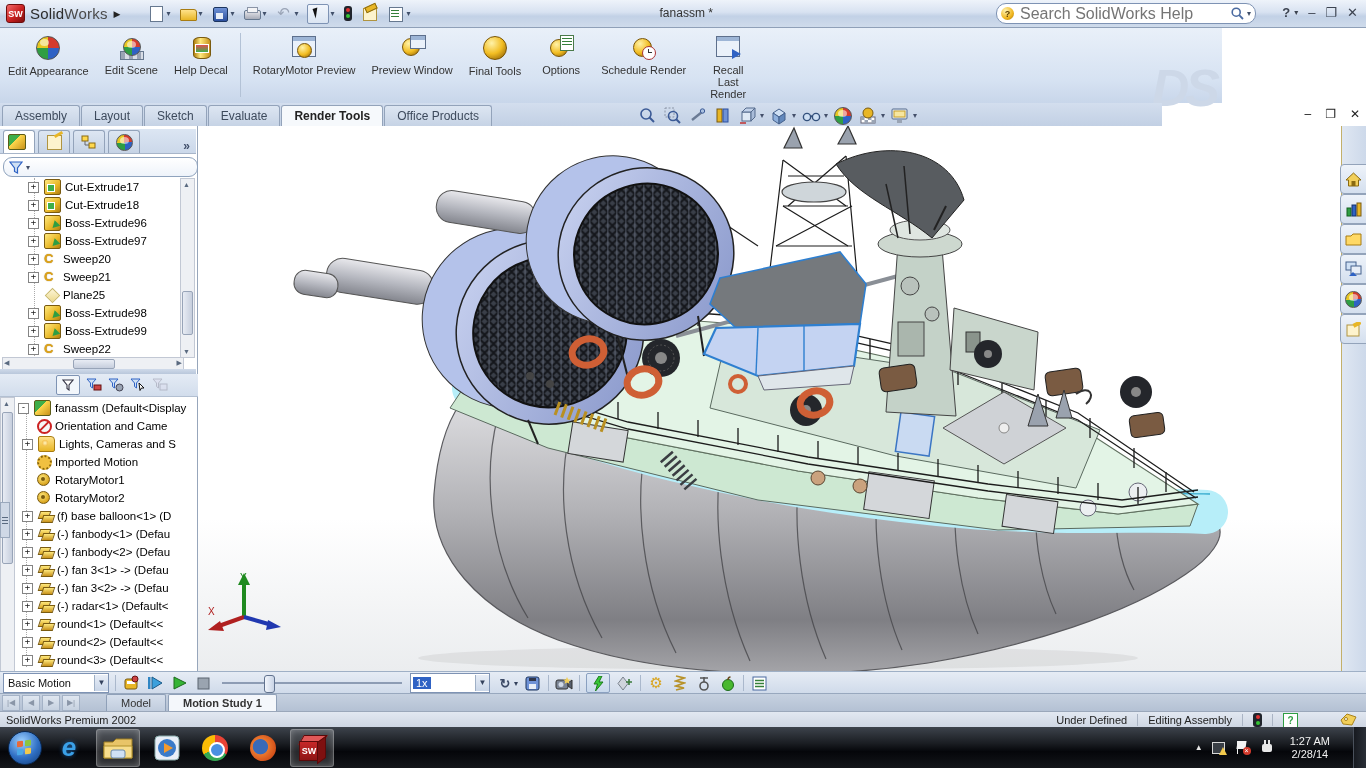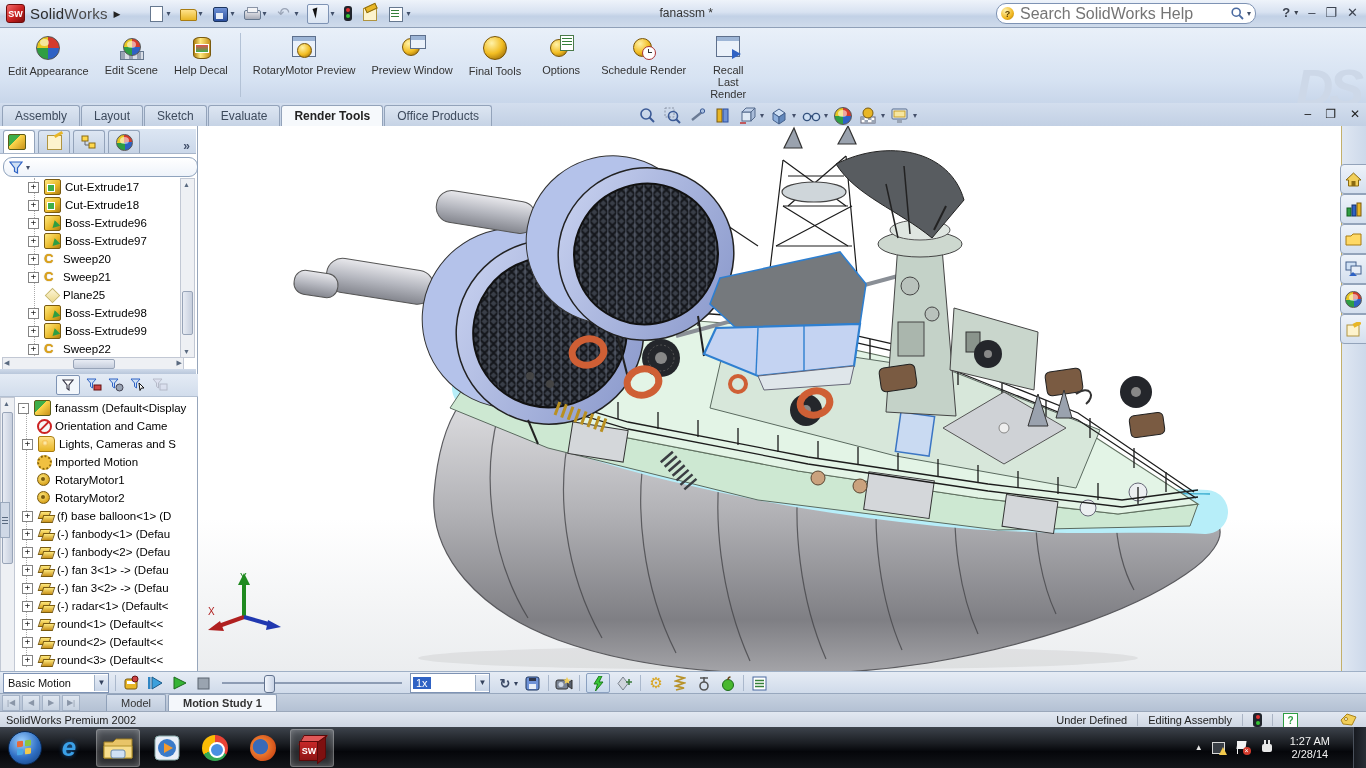--- a/index.html
+++ b/index.html
@@ -23,21 +23,21 @@
     border-radius:10px;background:#fff;display:flex;align-items:center;padding:0 4px;}
   .searchbox input{border:none;outline:none;flex:1;font-size:16px;color:#777;background:transparent;
     font-family:"Liberation Sans",sans-serif;}
   .helpball{width:13px;height:13px;border-radius:50%;margin-right:4px;flex:none;
     background:radial-gradient(circle at 35% 30%,#fff3b0,#f0b51c 60%,#9a6a08);
     color:#5d3f02;font-size:9px;font-weight:bold;display:flex;align-items:center;justify-content:center;}
   .winbtns{position:absolute;right:8px;top:5px;display:flex;gap:10px;font-size:13px;color:#3c4350;}
   .winbtns span{cursor:default;}
 
   
-  #ribbon{left:0;top:28px;width:1366px;height:75px;
+  #ribbon{left:0;top:28px;width:1222px;height:75px;
     background:linear-gradient(#e9f0f9,#d6e2f2 70%,#c8d6ea);}
   .rbtn{position:relative;float:left;margin:4px 2px 0 2px;padding:2px 6px;text-align:center;
     font-size:11px;color:#333;line-height:12px;min-width:48px;}
   .rico{width:26px;height:26px;margin:1px auto 3px;position:relative;}
   .goldball{width:22px;height:22px;border-radius:50%;margin:2px auto;
     background:radial-gradient(circle at 35% 28%,#fff2a8,#f2bd22 50%,#8a5c05 95%);
     border:1px solid #7a5505;}
   .ball4{width:22px;height:22px;border-radius:50%;margin:2px auto;position:relative;overflow:hidden;
     background:conic-gradient(#d43b2d 0 90deg,#2f62c4 0 180deg,#2f9e43 0 270deg,#e8c722 0 360deg);
     border:1px solid #555;}
@@ -46,21 +46,21 @@
   .winframe{position:absolute;left:1px;top:1px;width:22px;height:19px;background:#eaf1fa;
     border:1px solid #5d6f8c;}
   .winframe:before{content:"";position:absolute;left:0;top:0;right:0;height:4px;background:#9db5d6;}
   .miniball{position:absolute;width:13px;height:13px;border-radius:50%;
     background:radial-gradient(circle at 35% 28%,#fff2a8,#f2bd22 55%,#8a5c05);border:1px solid #7a5505;}
   .rsep{float:left;width:1px;height:64px;margin:5px 4px 0;background:#b3c2d6;}
   #dswm{right:6px;top:30px;font-size:52px;font-style:italic;font-weight:bold;color:#cdd8e8;
     letter-spacing:-4px;}
 
   
-  #band{left:0;top:103px;width:1366px;height:23px;
+  #band{left:0;top:103px;width:1162px;height:23px;
     background:linear-gradient(#d3deee,#c2d0e4);border-bottom:1px solid #8fa0b8;}
   .ctab{float:left;height:20px;margin-top:2px;padding:0 12px;font-size:12px;color:#3d4a5c;
     border:1px solid #93a3ba;border-bottom:none;border-radius:3px 3px 0 0;
     background:linear-gradient(#dde6f2,#c6d3e5);line-height:20px;margin-right:1px;}
   .ctab.active{background:#f6f9fc;font-weight:bold;color:#222;height:21px;}
   #headsup{left:637px;top:105px;height:21px;display:flex;align-items:center;gap:5px;}
   .hu{width:20px;height:19px;display:flex;align-items:center;justify-content:center;}
   .hudd{font-size:8px;color:#44506a;margin-left:-2px;}
   #docbtns{right:6px;top:107px;display:flex;gap:14px;font-size:12px;color:#222;}
 

